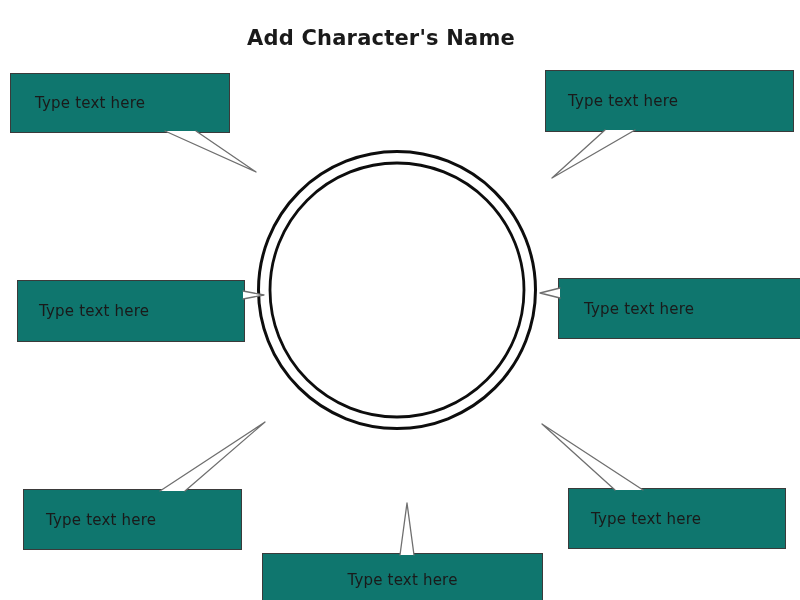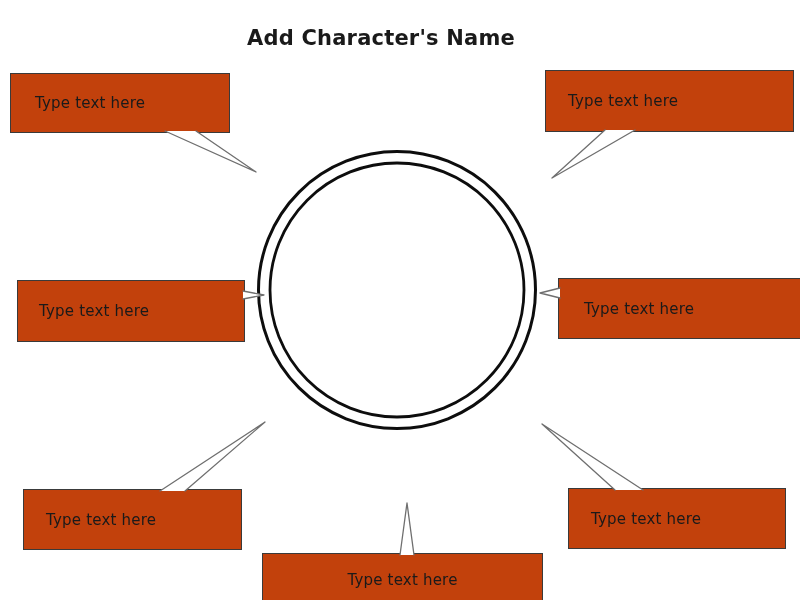--- a/index.html
+++ b/index.html
@@ -24,21 +24,21 @@
     margin:0;
     text-align:center;
     font-size:21px;
     font-weight:bold;
     letter-spacing:0.2px;
     color:var(--ink,#1a1a1a);
   }
   .bubble{
     position:absolute;
     box-sizing:border-box;
-    background:#c2410c;
+    background:#0f766e;
     border:1.5px solid var(--box-border,#3a3a3a);
     display:flex;
     align-items:center;
     font-size:15px;
     letter-spacing:0.2px;
   }
   .bubble.tl{left:10px;  top:73px;  width:220px; height:60px; padding-left:24px;}
   .bubble.tr{left:545px; top:70px;  width:249px; height:62px; padding-left:22px;}
   .bubble.ml{left:17px;  top:280px; width:228px; height:62px; padding-left:21px;}
   .bubble.mr{left:558px; top:278px; width:245px; height:61px; padding-left:25px;}

